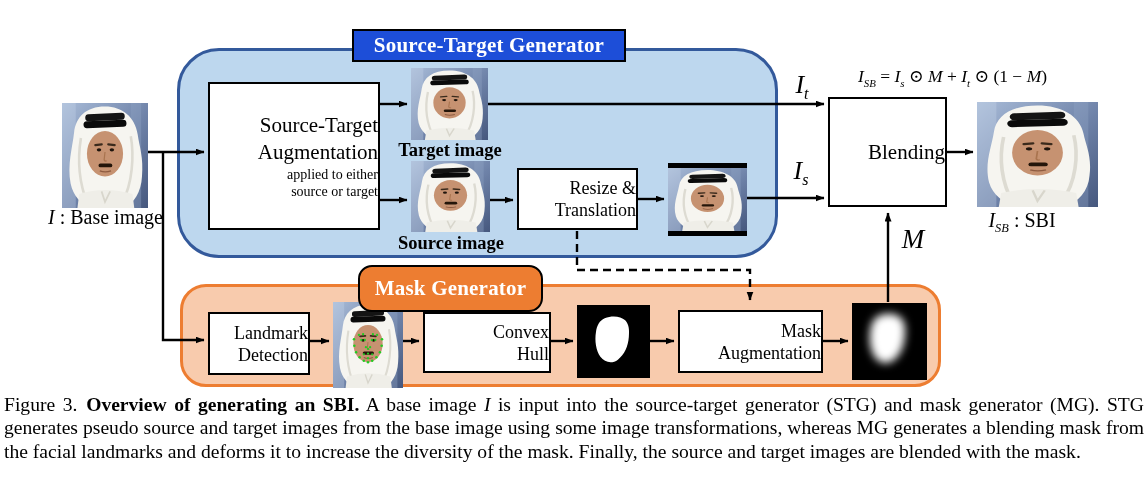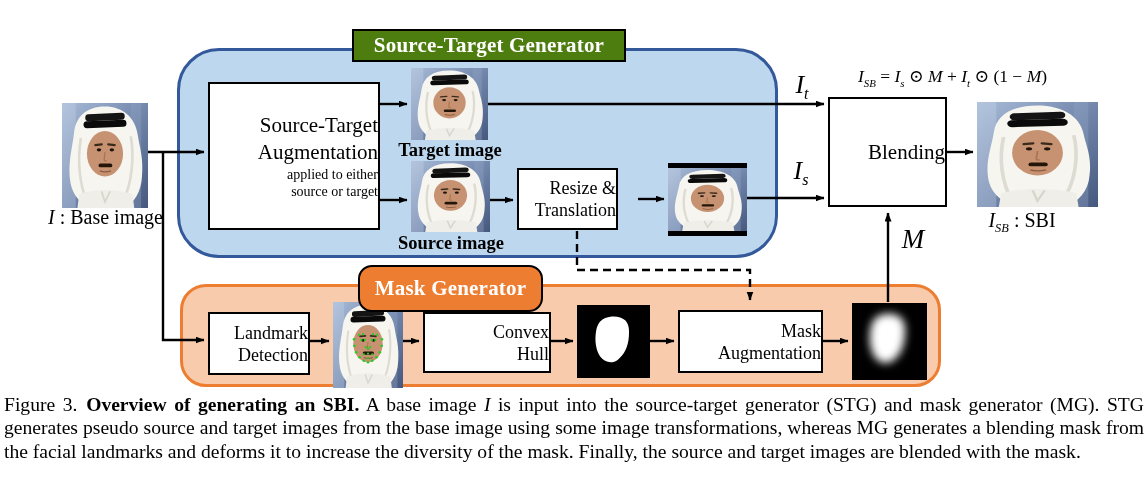--- a/index.html
+++ b/index.html
@@ -14,21 +14,21 @@
   .hdr{position:absolute;z-index:4;box-sizing:border-box;border:2.5px solid #000;
        display:flex;align-items:center;justify-content:center;
        font-weight:bold;font-size:21px;color:#fff;letter-spacing:.2px;}
   .stg-hdr{left:352px;top:29px;width:274px;height:33px;background:#1565C0;}
   .mg-hdr{left:358px;top:265px;width:185px;height:47px;background:#ED7D31;border-radius:14px;}
   .box{position:absolute;z-index:3;box-sizing:border-box;background:#fff;border:2.2px solid #000;
        display:flex;flex-direction:column;align-items:flex-end;justify-content:center;text-align:center;}
   .sta{left:208px;top:82px;width:172px;height:148px;}
   .sta .l1{font-size:21px;line-height:27px;}
   .sta .l2{font-size:14px;line-height:17px;}
-  .rt{left:517px;top:168px;width:101px;height:62px;font-size:18px;line-height:22px;padding-left:24px;}
+  .rt{left:517px;top:168px;width:121px;height:62px;font-size:18px;line-height:22px;padding-left:24px;}
   .blend{left:828px;top:97px;width:119px;height:110px;font-size:21px;}
   .ld{left:208px;top:312px;width:102px;height:63px;font-size:18px;line-height:22px;}
   .ch{left:423px;top:312px;width:128px;height:61px;font-size:18px;line-height:22px;}
   .ma{left:678px;top:310px;width:145px;height:63px;font-size:18px;line-height:22px;}
   .img{position:absolute;z-index:3;}
   .img svg{display:block;width:100%;height:100%;}
   .base-img{left:62px;top:103px;width:86px;height:105px;}
   .target-img{left:411px;top:68px;width:77px;height:72px;}
   .source-img{left:411px;top:161px;width:79px;height:71px;}
   .trans-img{left:668px;top:163px;width:79px;height:73px;background:#000;}
@@ -154,21 +154,21 @@
         <path d="M888,302 V213" marker-end="url(#arw)"></path>
         <path d="M310,341 H329" marker-end="url(#arw)"></path>
         <path d="M403,341 H419" marker-end="url(#arw)"></path>
         <path d="M551,341 H573" marker-end="url(#arw)"></path>
         <path d="M650,341 H674" marker-end="url(#arw)"></path>
         <path d="M823,341 H848" marker-end="url(#arw)"></path>
         <path d="M577,231 V270 H750 V300" stroke-dasharray="8 5" marker-end="url(#arw)"></path>
       </g>
     </svg>
 
-    <div class="hdr stg-hdr" style="background-color: #4d7c0f; color: rgb(255, 255, 255); font-family: Liberation Serif, serif;">Source-Target Generator</div>
+    <div class="hdr stg-hdr" style="background-color: #1d4ed8; color: rgb(255, 255, 255); font-family: Liberation Serif, serif;">Source-Target Generator</div>
     <div class="hdr mg-hdr" style="background-color: rgb(237, 125, 49); color: rgb(255, 255, 255);">Mask Generator</div>
 
     <div class="box sta">
       <div class="l1">Source-Target</div>
       <div class="l1">Augmentation</div>
       <div class="l2">applied to either</div>
       <div class="l2">source or target</div>
     </div>
     <div class="box rt">
       <div>Resize &amp;</div>

